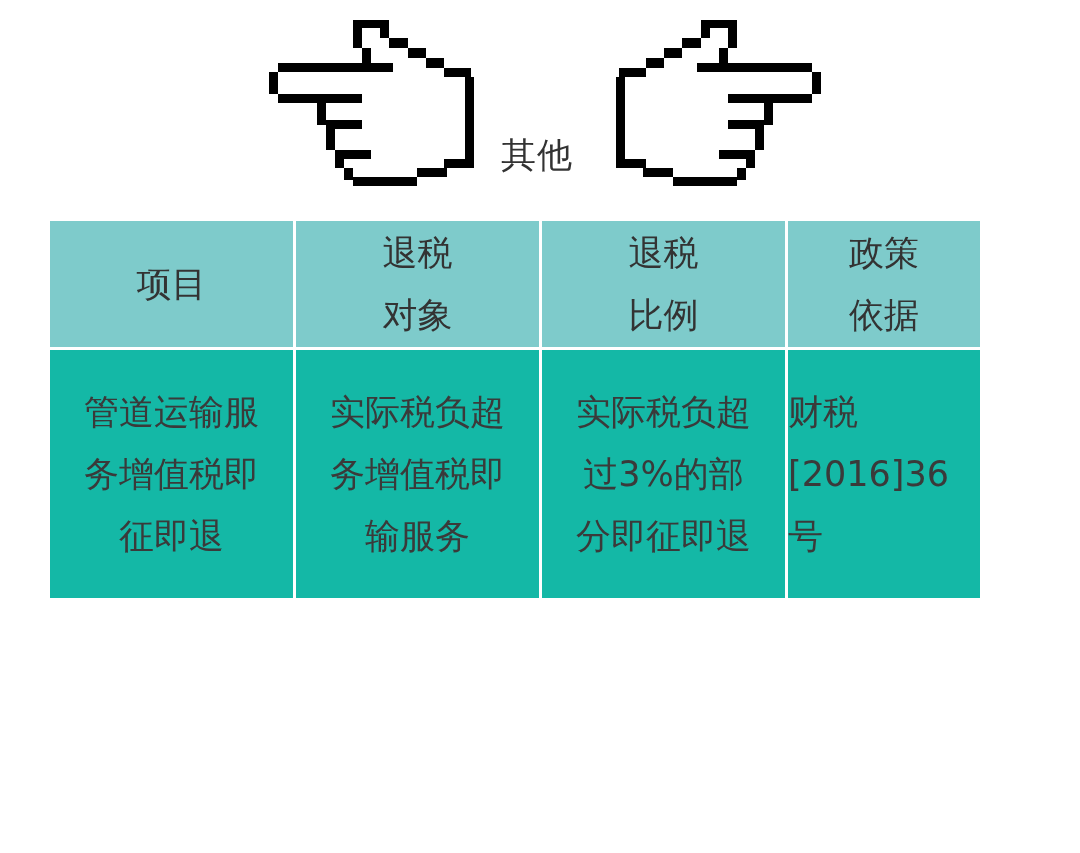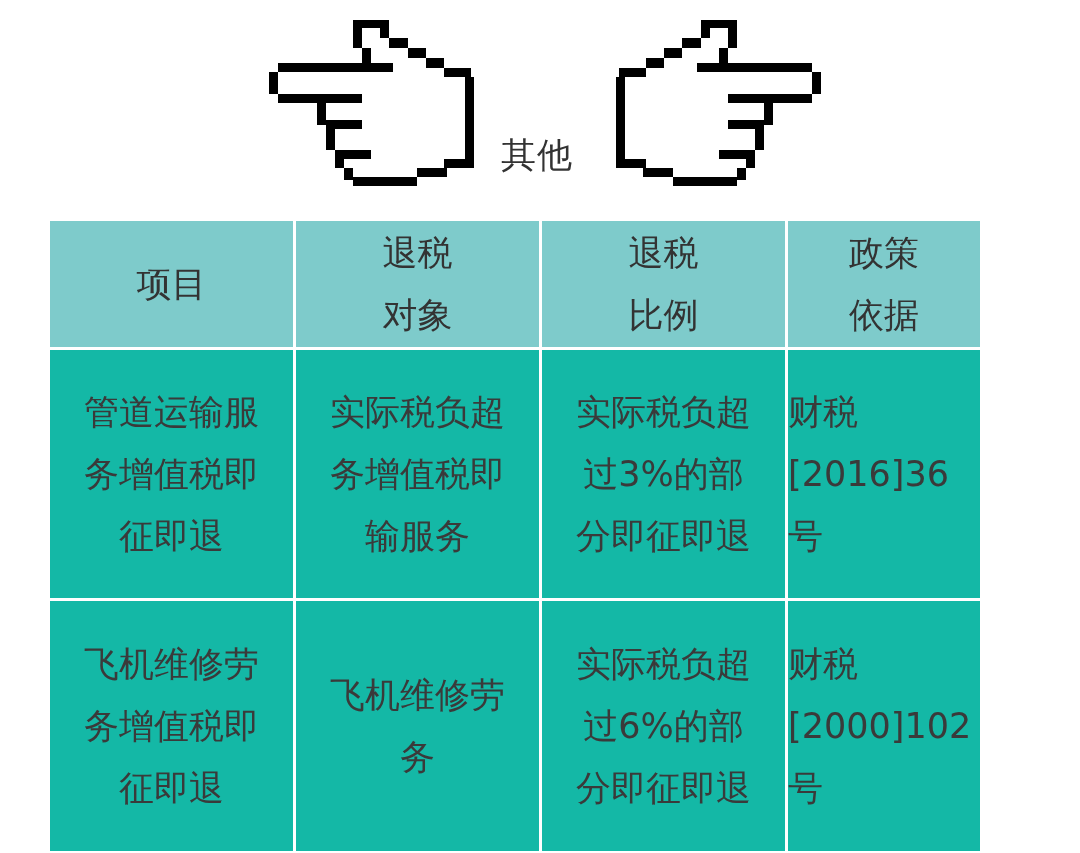--- a/index.html
+++ b/index.html
@@ -116,35 +116,14 @@
         <span class="line">实际税负超</span>
         <span class="line">过3%的部</span>
         <span class="line">分即征即退</span>
       </td>
       <td class="cell left">
         <span class="line">财税</span>
         <span class="line">[2016]36</span>
         <span class="line">号</span>
       </td>
     </tr>
-    <tr class="r2">
-      <td class="cell center r2">
-        <span class="line">飞机维修劳</span>
-        <span class="line">务增值税即</span>
-        <span class="line">征即退</span>
-      </td>
-      <td class="cell center">
-        <span class="line">飞机维修劳</span>
-        <span class="line">务</span>
-      </td>
-      <td class="cell center">
-        <span class="line">实际税负超</span>
-        <span class="line">过6%的部</span>
-        <span class="line">分即征即退</span>
-      </td>
-      <td class="cell left">
-        <span class="line">财税</span>
-        <span class="line">[2000]102</span>
-        <span class="line">号</span>
-      </td>
-    </tr>
   </tbody>
 </table>
 
 </body></html>

